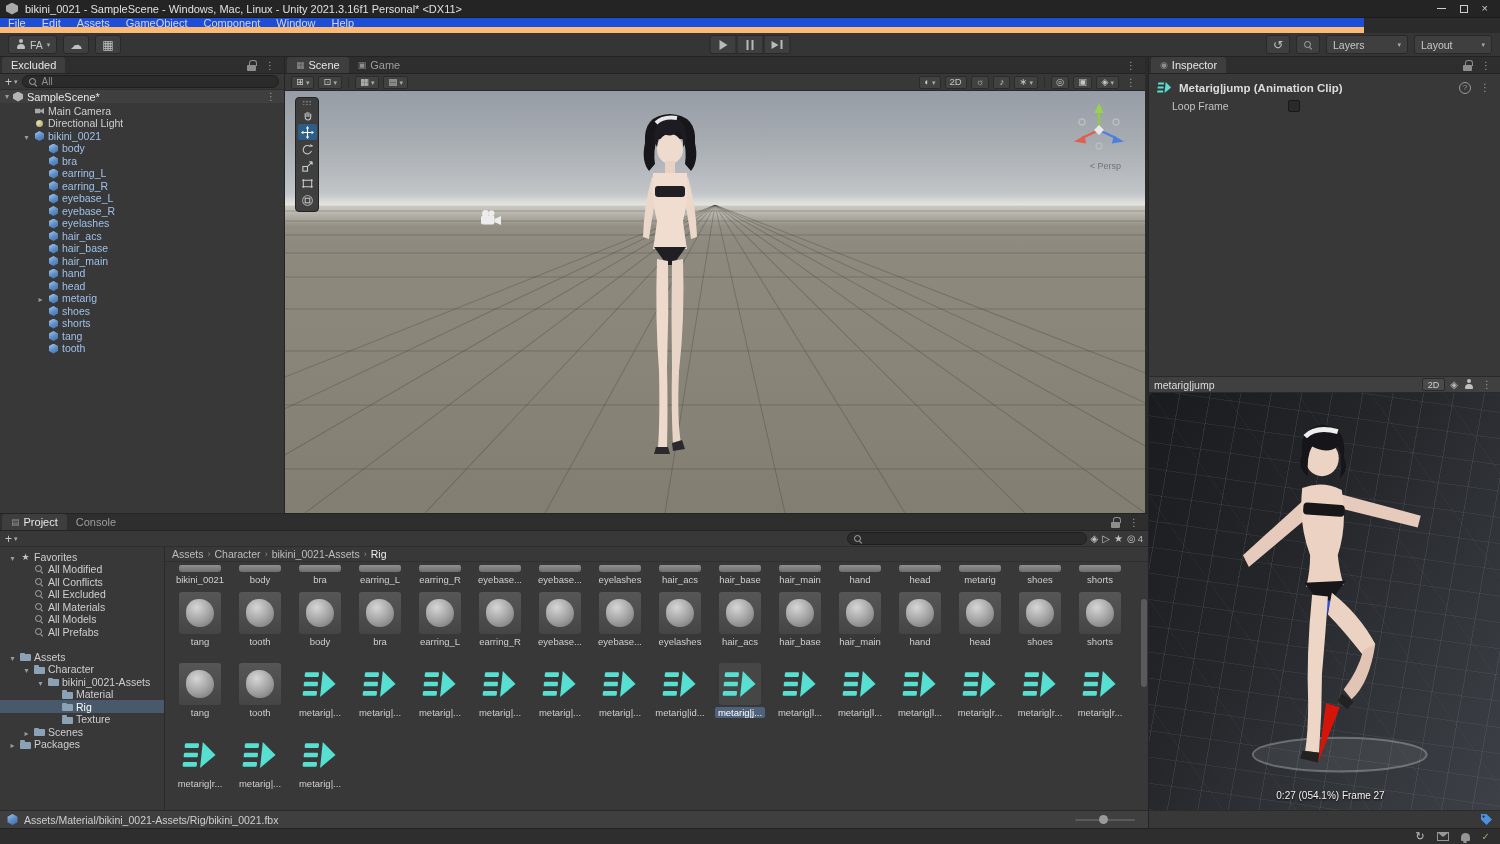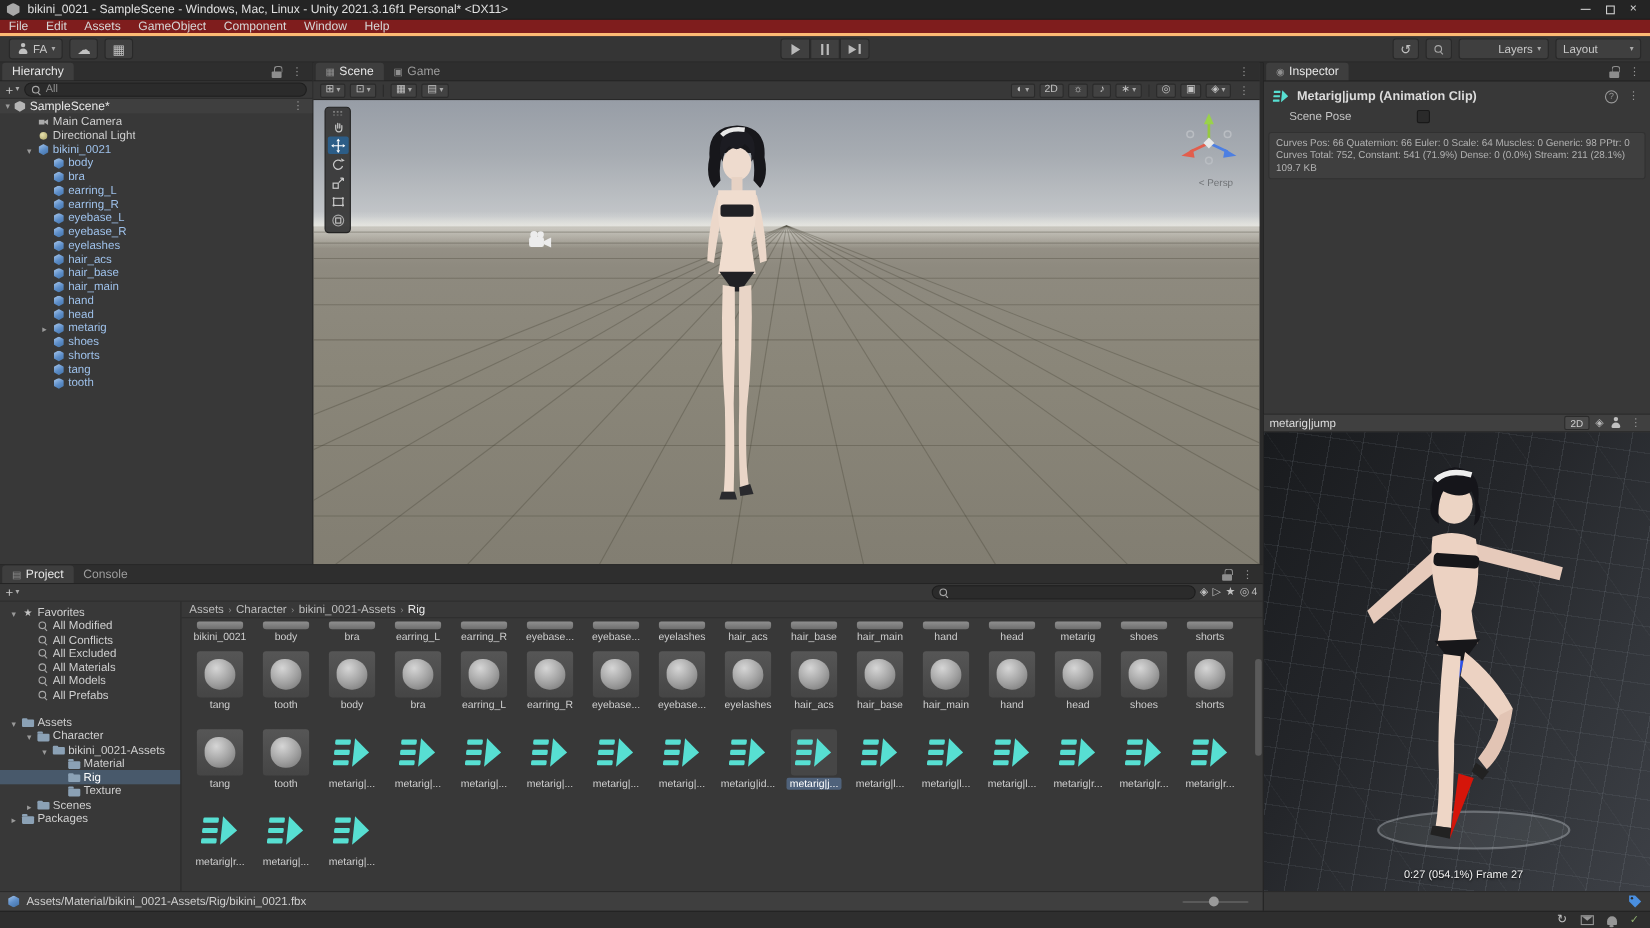--- a/index.html
+++ b/index.html
@@ -26,21 +26,21 @@
 .num-field{height:14px;background:#2a2a2a;border:1px solid #1e1e1e;border-radius:2px;color:#dcdcdc;font-size:10.5px;padding:0 4px;display:flex;align-items:center}
 
 
 .titlebar{position:absolute;left:0;top:0;width:1500px;height:18px;background:#242424;display:flex;align-items:center;gap:7px;padding:0 6px;color:#e0e0e0;border-bottom:1px solid #1b1b1b}
 .unity-logo{width:12px;height:12px;background:#a9a9a9;clip-path:polygon(50% 0,100% 28%,100% 72%,50% 100%,0 72%,0 28%);flex:none}
 .title-text{font-size:11px;white-space:nowrap}
 .win-controls{margin-left:auto;display:flex;gap:14px;align-items:center;padding-right:6px}
 .win-btn{color:#cfcfcf;font-size:11px;line-height:1}
 .win-min{width:9px;height:1px;background:#cfcfcf;align-self:center}
 .win-max{width:8px;height:8px;border:1px solid #cfcfcf}
-.menubar{position:absolute;left:0;top:18px;width:1500px;height:15px;background:#7f1d1d;display:flex;align-items:center;border-bottom:3px solid #fdba74}
+.menubar{position:absolute;left:0;top:18px;width:1364px;height:15px;background:#1d4ed8;display:flex;align-items:center;border-bottom:6px solid #fdba74}
 .menu-item{padding:0 8px;font-size:11px;color:#d6d6d6}
 .toolbar{position:absolute;left:0;top:33px;width:1500px;height:24px;background:#353535;border-bottom:1px solid #232323;display:flex;align-items:center;padding:0 8px;gap:6px}
 .tbtn{height:19px;background:#3f3f3f;border:1px solid #292929;border-radius:3px;display:flex;align-items:center;gap:4px;padding:0 6px;color:#c8c8c8;font-size:10.5px}
 .play-group{position:absolute;left:50%;transform:translateX(-50%);display:flex}
 .pbtn{width:27px;height:19px;background:#3f3f3f;border:1px solid #292929;display:flex;align-items:center;justify-content:center}
 .pbtn:first-child{border-radius:3px 0 0 3px}
 .pbtn:last-child{border-radius:0 3px 3px 0}
 .i-play{width:0;height:0;border-left:8px solid #b9b9b9;border-top:5px solid transparent;border-bottom:5px solid transparent}
 .i-pause{display:flex;gap:2.5px}
 .i-pause i{width:2.6px;height:10px;background:#b9b9b9}
@@ -226,35 +226,35 @@
           </span>
         </span>
     </span>
     <span class="toolbar-right">
       <span class="tbtn">
           <span class="glyph">↺</span>
         </span>
       <span class="tbtn">
           <span class="icon-mag"></span>
         </span>
-      <span class="tbtn" style="width:82px;justify-content:flex-end">
+      <span class="tbtn" style="width:82px;justify-content:space-between">
         <span>Layers</span>
         <span class="caret">▾</span>
       </span>
       <span class="tbtn" style="width:78px;justify-content:space-between">
         <span>Layout</span>
         <span class="caret">▾</span>
       </span>
     </span>
   </div>
 
   <div class="hierarchy panel">
     <div class="tabbar">
       <span class="tab active">
-          <span>Hierarchy</span>
+          <span>Excluded</span>
         </span>
       <span class="tabbar-right">
         <span class="icon-lock"></span>
         <span class="kebab">⋮</span>
       </span>
     </div>
     <div class="mini-toolbar">
       <span class="plus-btn">+<span class="caret">▾</span></span>
       <span class="search-field">
         <span class="icon-mag"></span>
@@ -1107,27 +1107,22 @@
               <rect x="2" y="23" width="12" height="4" rx="1"></rect>
               <path d="M17 6l12 11-12 11z"></path>
             </g>
           </svg>
       </span>
       <span class="insp-title">Metarig|jump (Animation Clip)</span>
       <span class="help-circle">?</span>
       <span class="kebab">⋮</span>
     </div>
     <div class="prop-row">
-      <span class="prop-label indent">Scene Pose</span>
+      <span class="prop-label indent">Loop Frame</span>
       <span class="checkbox"></span>
-    </div>
-    <div class="stats-box">
-      <div>Curves Pos: 66 Quaternion: 66 Euler: 0 Scale: 64 Muscles: 0 Generic: 98 PPtr: 0</div>
-      <div>Curves Total: 752, Constant: 541 (71.9%) Dense: 0 (0.0%) Stream: 211 (28.1%)</div>
-      <div>109.7 KB</div>
     </div>
     <div class="vspacer"></div>
     <div class="preview-header">
       <span class="clip-name">metarig|jump</span>
       <span class="btn-2d">
           <span>2D</span>
         </span>
       <span class="phbtn">◈</span>
       <span class="icon-person"></span>
       <span class="kebab">⋮</span>

